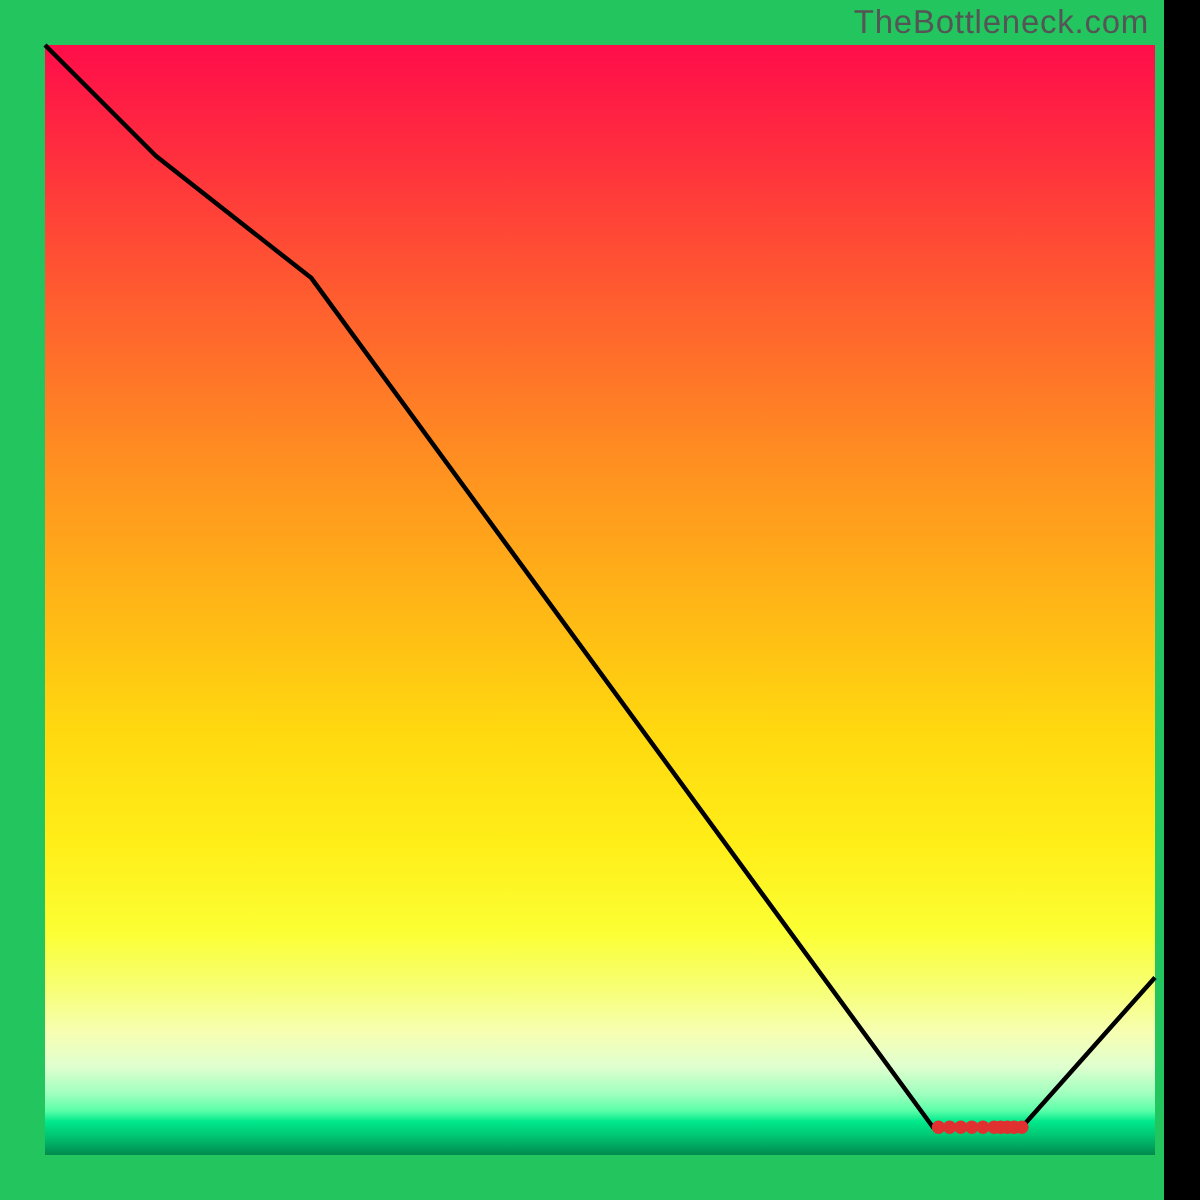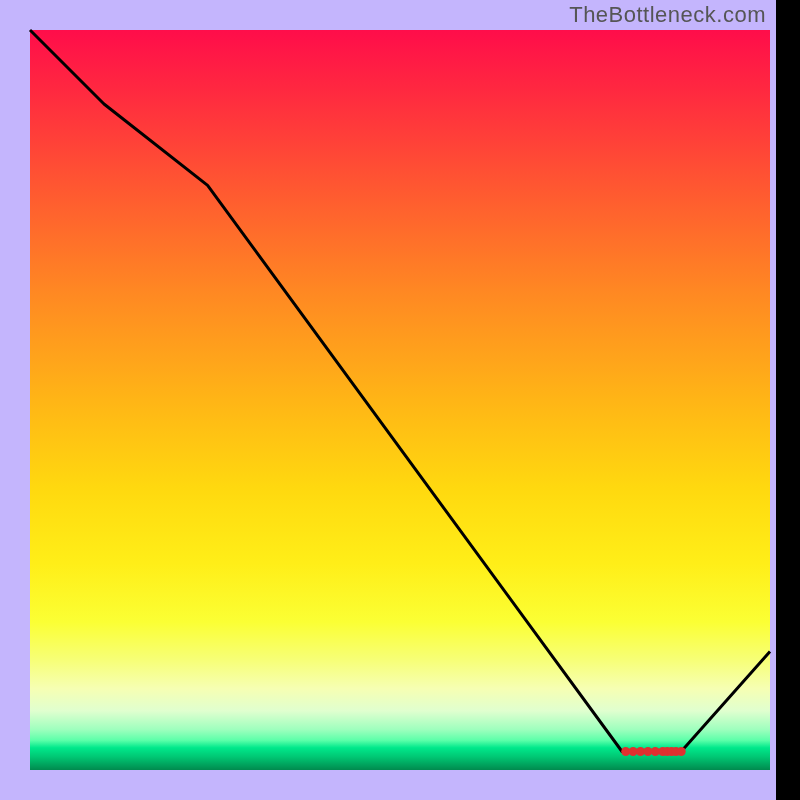--- a/index.html
+++ b/index.html
@@ -8,21 +8,21 @@
     width: 800px;
     height: 800px;
     background: #000;
     font-family: Arial, Helvetica, sans-serif;
     overflow: hidden;
   }
   .frame {
     position: relative;
     width: 776px;
     height: 800px;
-    background: #c4b5fd;
+    background: #22c55e;
   }
   .watermark {
     position: absolute;
     top: 2px;
     right: 10px;
     color: #555;
     font-size: 22px;
     font-weight: 500;
     letter-spacing: 0.5px;
     z-index: 5;

